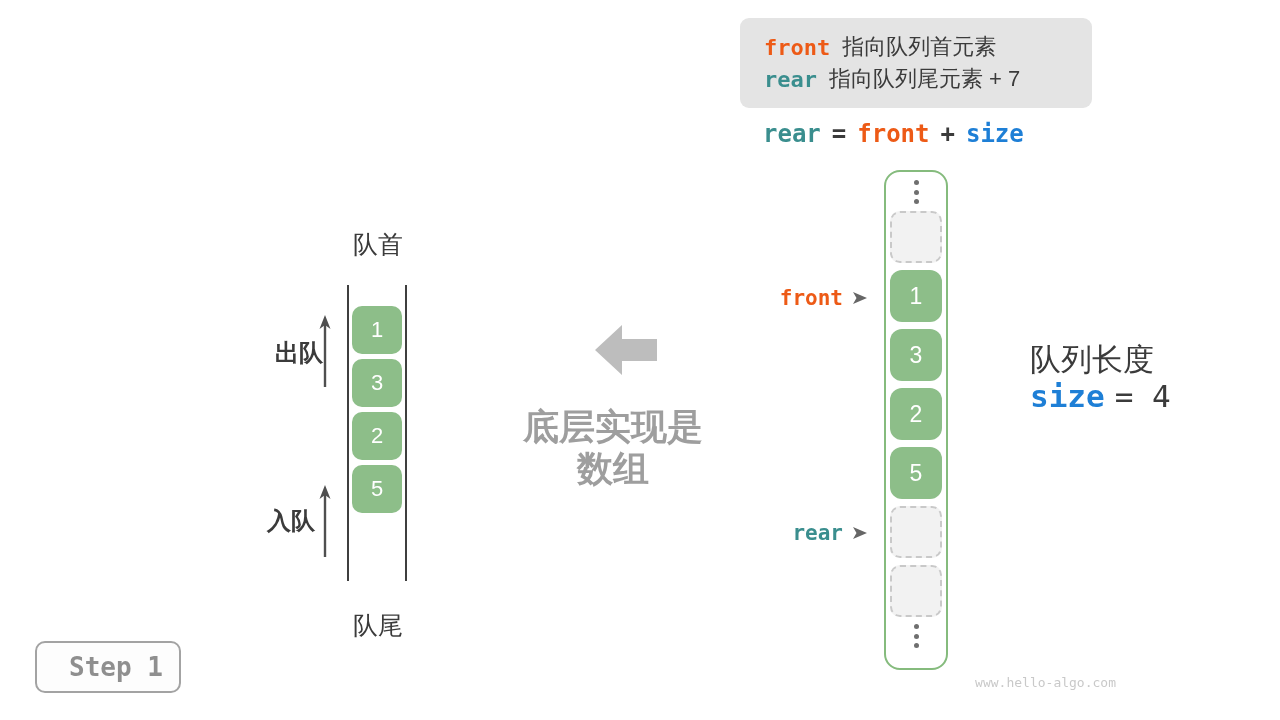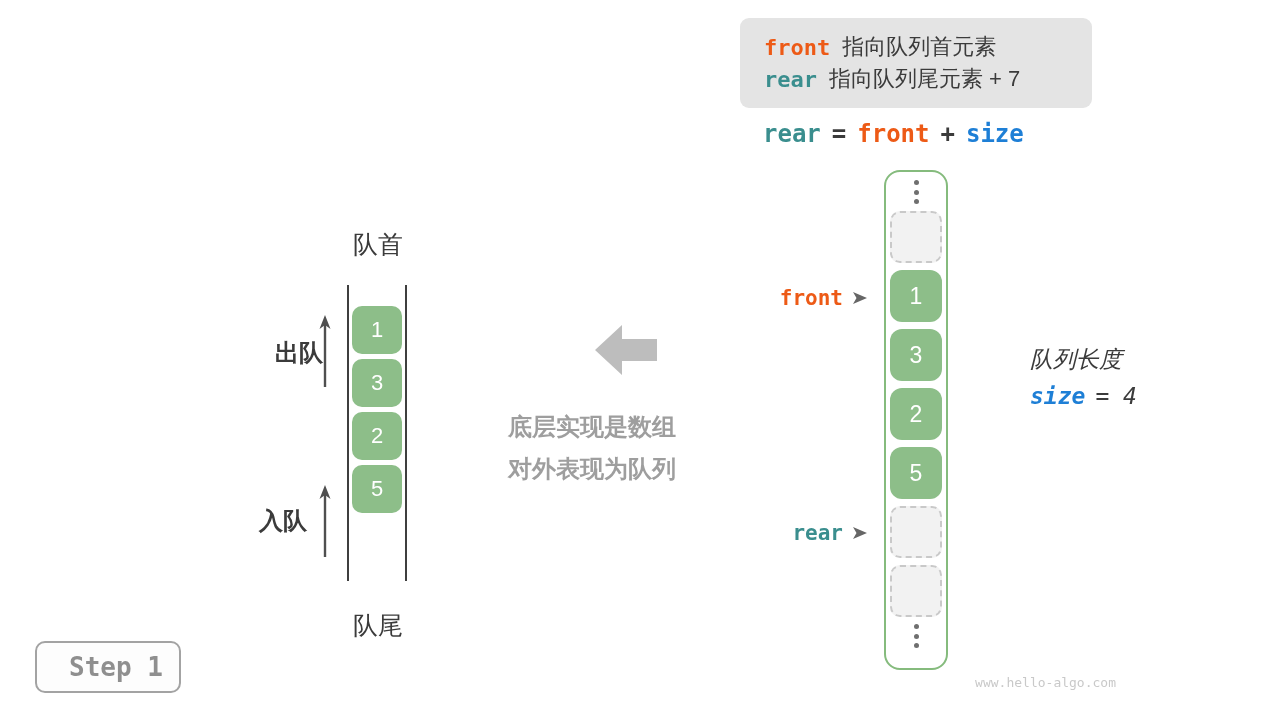--- a/index.html
+++ b/index.html
@@ -115,24 +115,23 @@
     font-size: 21px;
   }
   .pointer.front { left: 758px; top: 284px; }
   .pointer.rear  { left: 758px; top: 519px; }
   .pointer-arrow { flex: 0 0 auto; display: block; }
 
   
   .size-info {
     position: absolute;
     left: 1030px; top: 341px;
-    font-size: 23px;
+    font-size: 31px;
     color: var(--text-dark);
     line-height: 37px;
-    font-style: italic;
   }
   .size-info .kw {
     font-family: "DejaVu Sans Mono", "Liberation Mono", monospace;
     font-weight: bold;
   }
   .size-info .val {
     font-family: "DejaVu Sans Mono", "Liberation Mono", monospace;
     margin-left: 10px;
   }
 
@@ -174,33 +173,33 @@
   }
   .op-label {
     position: absolute;
     width: 62px;
     text-align: center;
     font-size: 24px;
     font-weight: bold;
     color: var(--text-dark);
   }
   .op-label.dequeue { left: 252px; top: 337px; margin-left: 16px; }
-  .op-label.enqueue { left: 252px; top: 505px; }
+  .op-label.enqueue { left: 260px; top: 505px; }
   .op-arrow { position: absolute; }
   .op-arrow.dequeue { left: 318px; top: 315px; }
   .op-arrow.enqueue { left: 318px; top: 485px; }
 
   
   .big-arrow { position: absolute; left: 595px; top: 322px; }
   .caption {
     position: absolute;
     left: 508px; top: 406px;
     width: 210px;
-    text-align: left;
-    font-size: 24px;
+    text-align: center;
+    font-size: 36px;
     font-weight: bold;
     color: var(--text-gray);
     line-height: 42px;
   }
 
   
   .step-badge {
     position: absolute;
     left: 35px; top: 641px;
     width: 146px; height: 52px;
@@ -272,21 +271,20 @@
     <rect x="5.8" y="9" width="2.4" height="63" fill="#4F4F4F"></rect>
   </svg>
 
   <div class="queue-bottom-label">队尾</div>
 
   <svg class="big-arrow" width="62" height="56" viewBox="0 0 62 56">
     <polygon points="0,28 27,3 27,17 62,17 62,39 27,39 27,53" fill="#BDBDBD"></polygon>
   </svg>
   <div class="caption">
     <div>底层实现是数组</div>
-    <div>对外表现为队列</div>
   </div>
 
   <div class="array-panel">
       <div class="dots">
         <span class="dot"></span>
         <span class="dot"></span>
         <span class="dot"></span>
       </div>
       <div class="cell empty"></div>
       <div class="cell filled">1</div>

